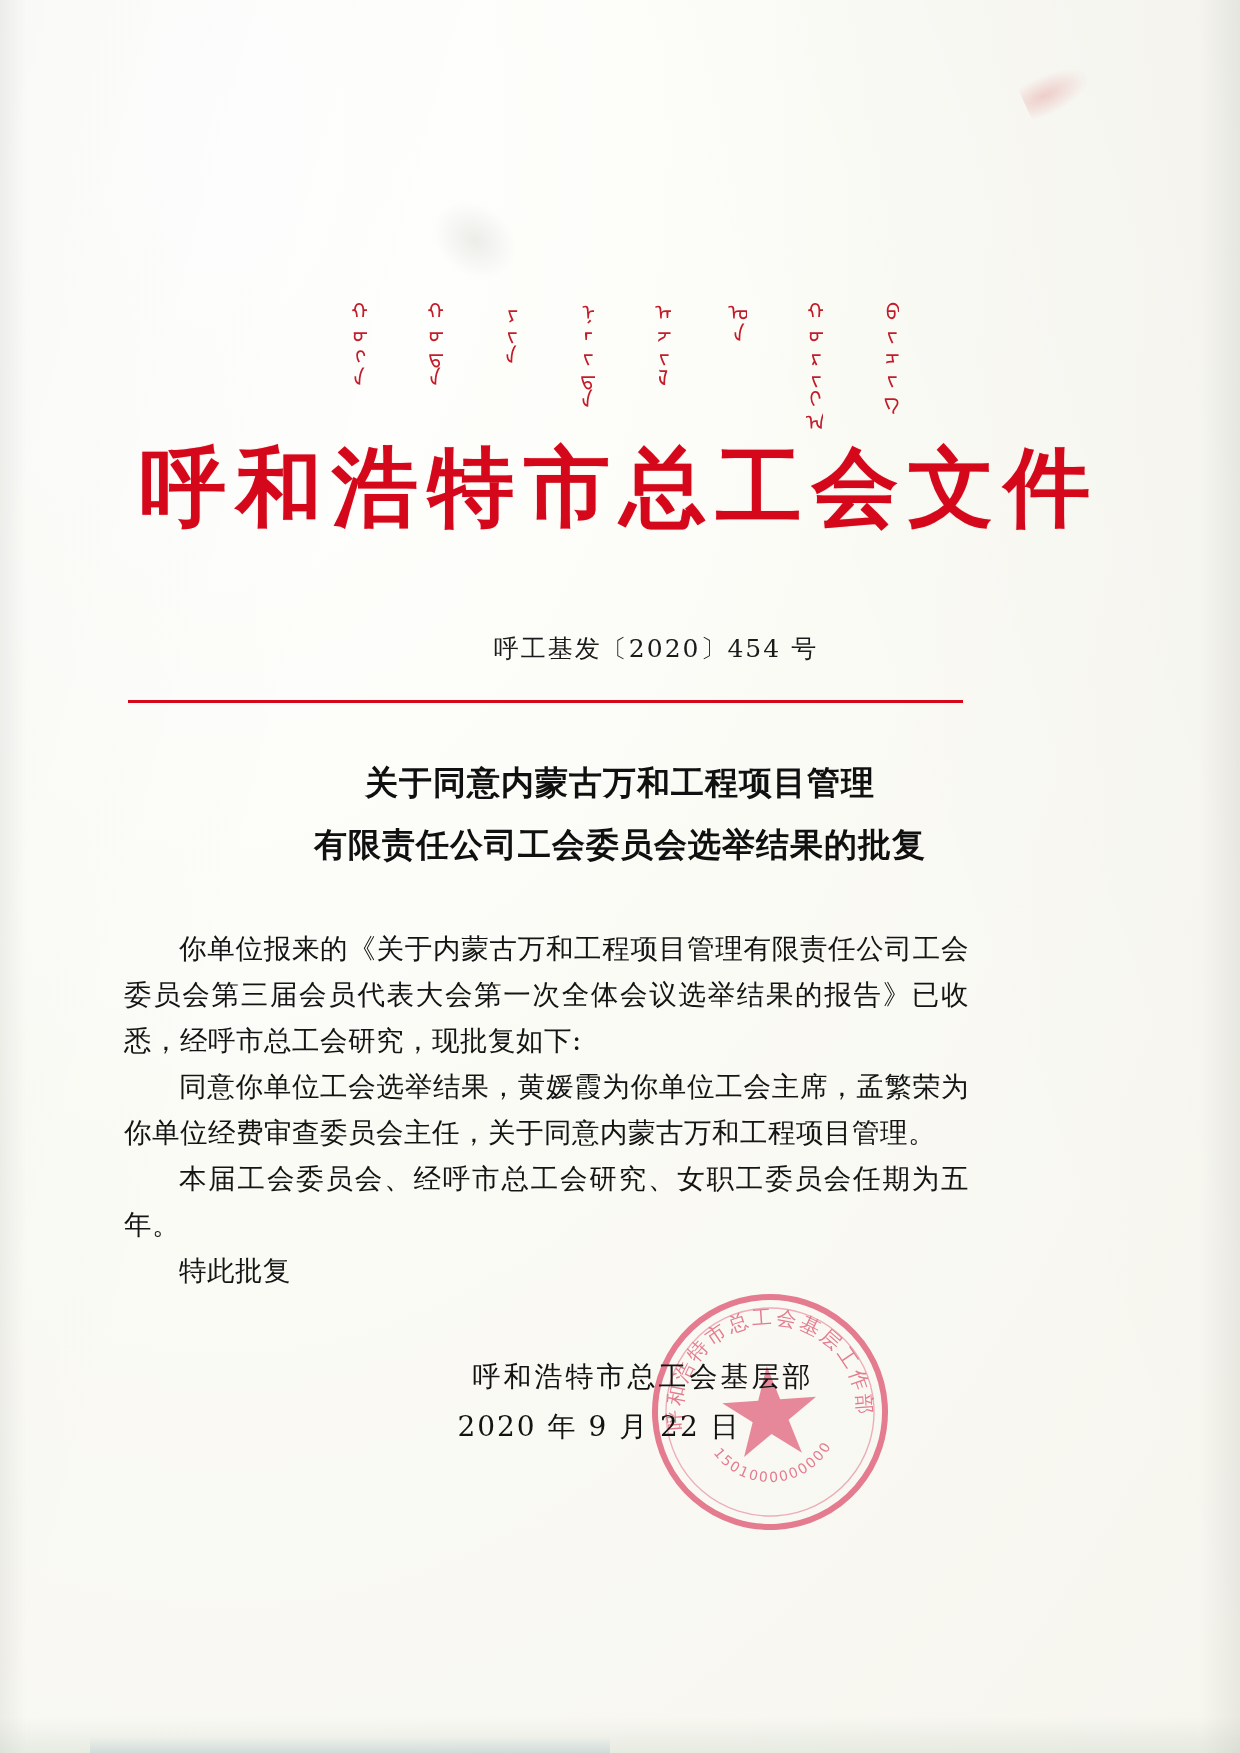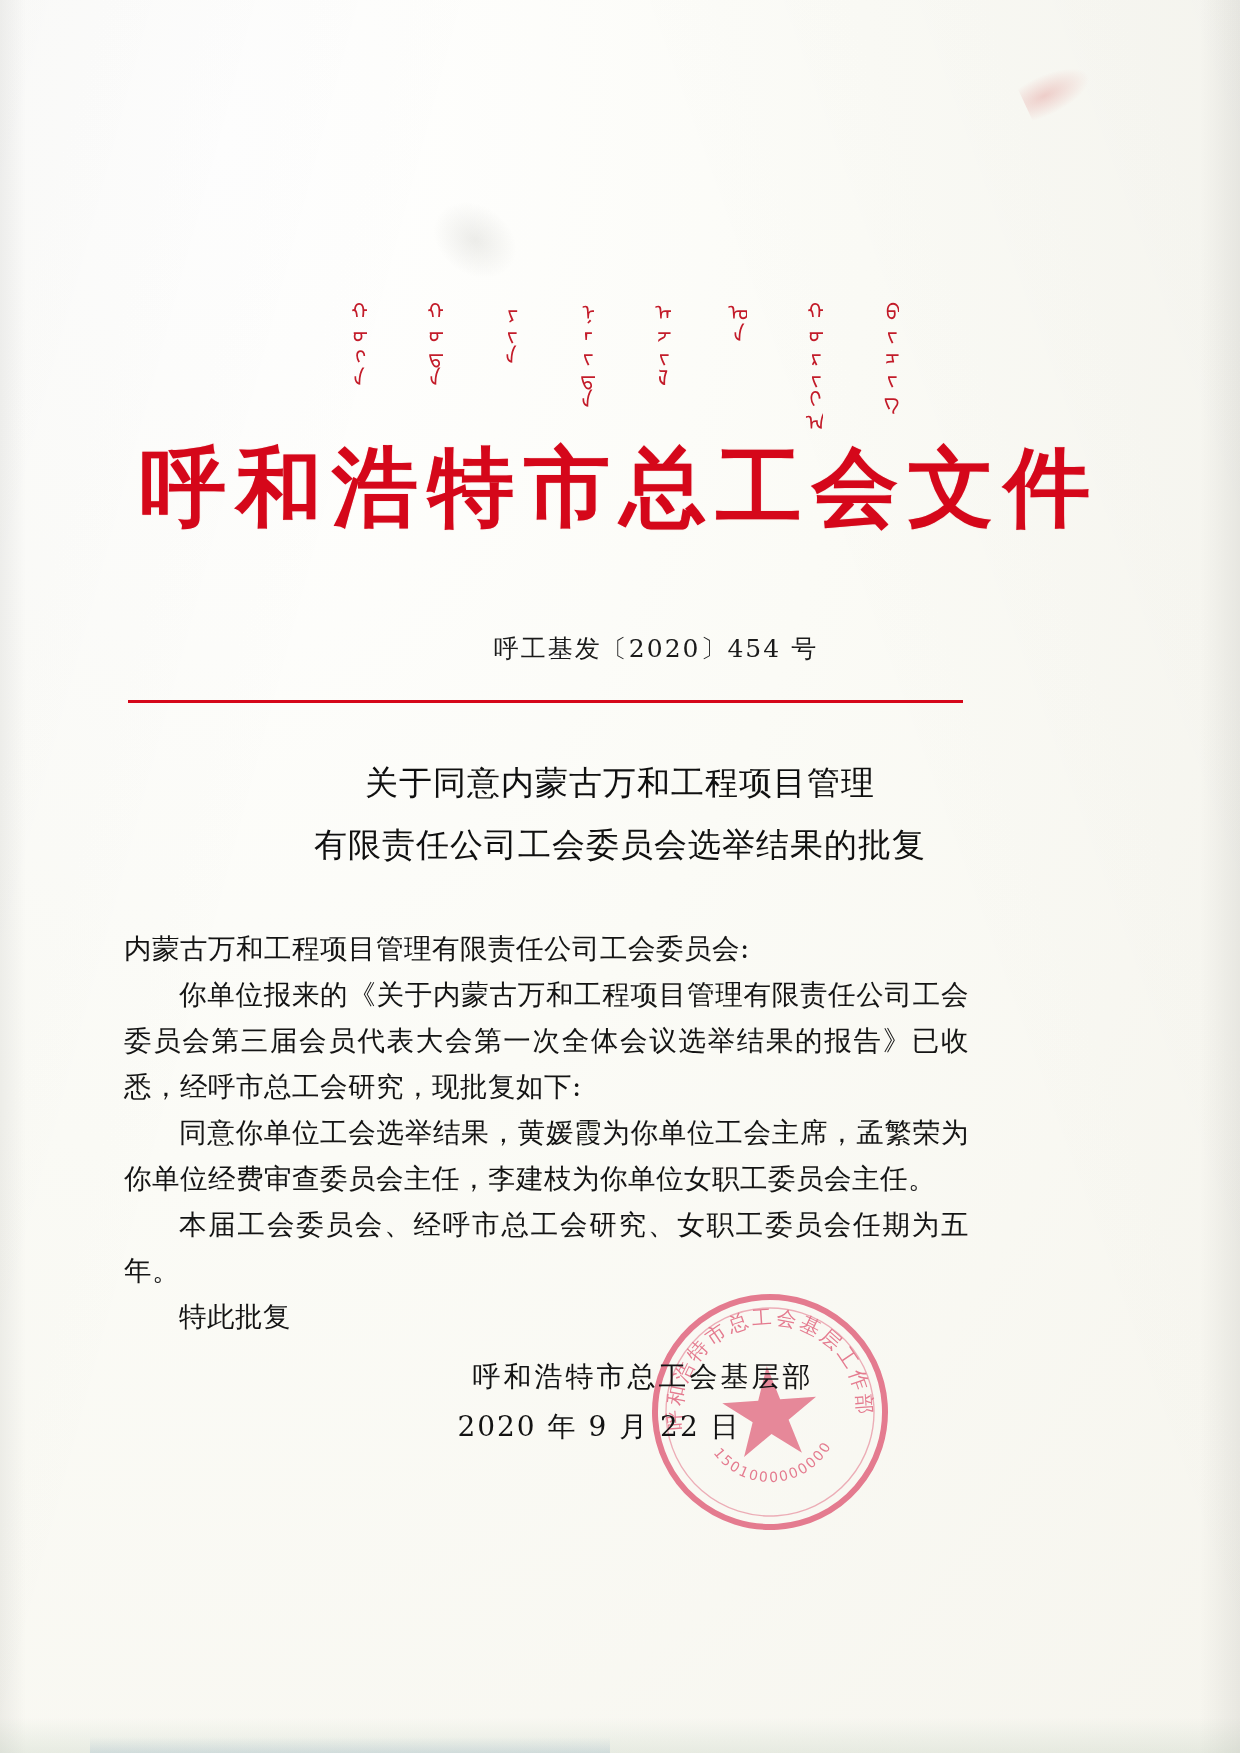--- a/index.html
+++ b/index.html
@@ -102,21 +102,21 @@
   }
 
   
   .subject {
     position: absolute;
     top: 752px;
     left: 0;
     width: 1240px;
     text-align: center;
     font-family: "DejaVu Serif", serif;
-    font-weight: 400;
+    font-weight: 700;
     font-size: 33px;
     line-height: 62px;
     letter-spacing: 1px;
     color: #101010;
   }
   .subject div { white-space: nowrap; }
 
   
   .body-text {
     position: absolute;
@@ -226,23 +226,22 @@
   <div class="doc-number">呼工基发〔2020〕454 号</div>
 
   <div class="red-rule"></div>
 
   <div class="subject">
     <div>关于同意内蒙古万和工程项目管理</div>
     <div>有限责任公司工会委员会选举结果的批复</div>
   </div>
 
   <div class="body-text">
-    <p>内蒙古万和工程项目管理有限责任公司工会委员会:</p>
     <p class="indent">你单位报来的《关于内蒙古万和工程项目管理有限责任公司工会委员会第三届会员代表大会第一次全体会议选举结果的报告》已收悉，经呼市总工会研究，现批复如下:</p>
-    <p class="indent">同意你单位工会选举结果，黄媛霞为你单位工会主席，孟繁荣为你单位经费审查委员会主任，李建枝为你单位女职工委员会主任。</p>
+    <p class="indent">同意你单位工会选举结果，黄媛霞为你单位工会主席，孟繁荣为你单位经费审查委员会主任，关于同意内蒙古万和工程项目管理。</p>
     <p class="indent">本届工会委员会、经呼市总工会研究、女职工委员会任期为五年。</p>
     <p class="indent">特此批复</p>
   </div>
 
   <div class="seal">
     <svg width="244" height="244" viewBox="0 0 244 244" xmlns="http://www.w3.org/2000/svg">
       <circle cx="122" cy="122" r="115" fill="none" stroke="#e0607a" stroke-width="6"></circle>
       <circle cx="122" cy="122" r="104" fill="none" stroke="#e0607a" stroke-width="1.4" opacity="0.6"></circle>
       <path id="sealTop" d="M 122,122 m -88,0 a 88,88 0 1,1 176,0" fill="none"></path>
       <path id="sealBottom" d="M 122,122 m -70,0 a 70,70 0 1,0 140,0" fill="none"></path>

